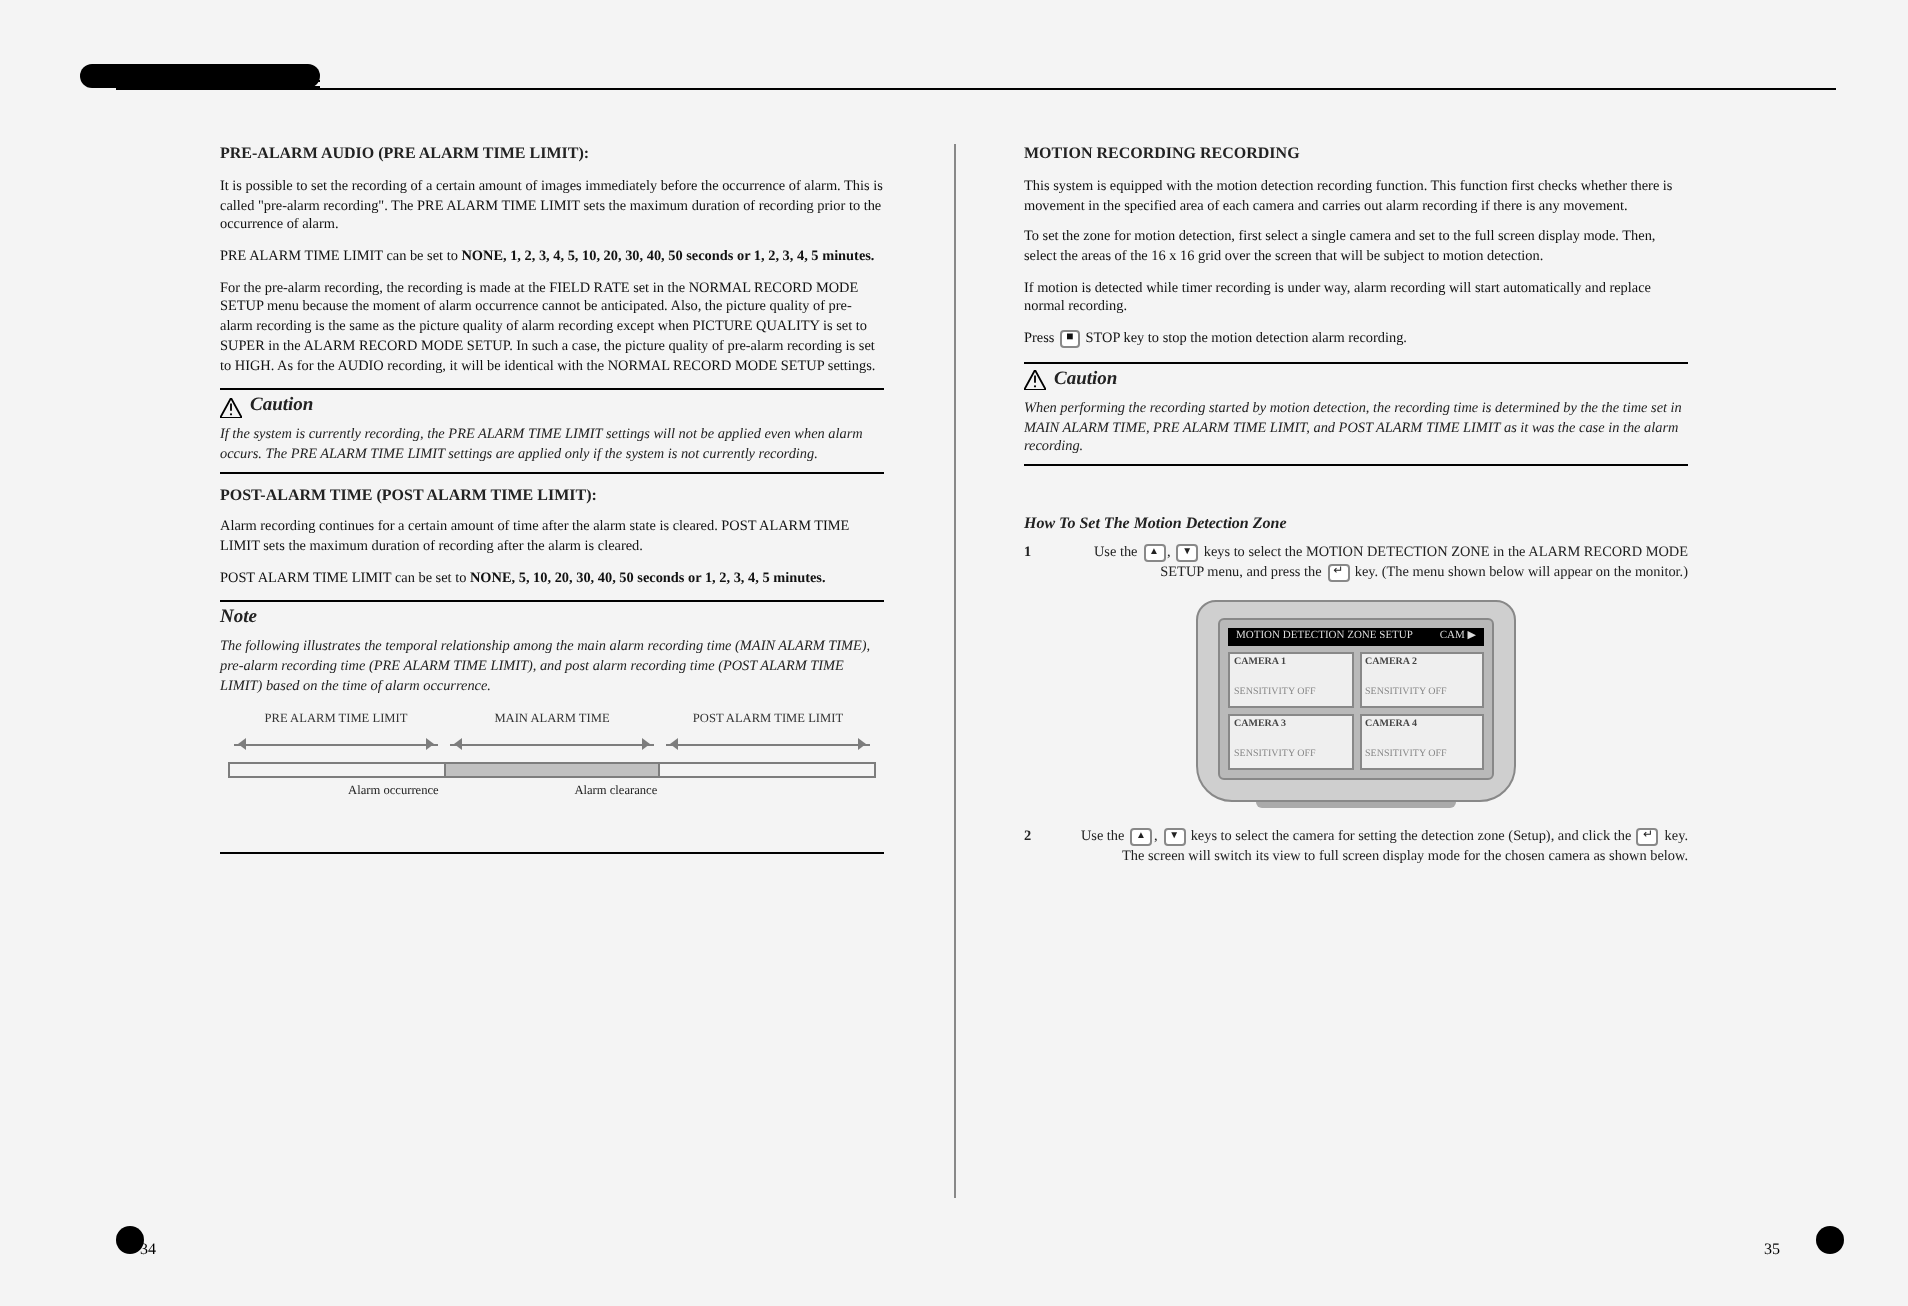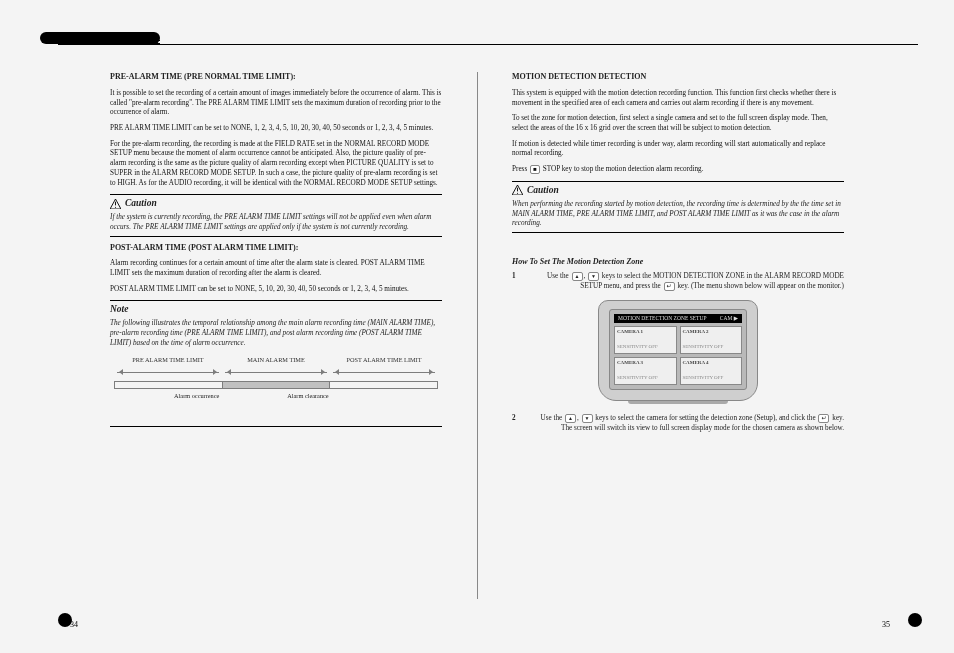--- a/index.html
+++ b/index.html
@@ -11,21 +11,21 @@
   .dbl-left { left: 58px; width: 102px; }
   .bot-left-circ { position: absolute; left: 58px; bottom: 26px; width: 14px; height: 14px; background: #000; border-radius: 50%; }
   .bot-right-circ { position: absolute; right: 32px; bottom: 26px; width: 14px; height: 14px; background: #000; border-radius: 50%; }
   .col { flex: 1; padding: 52px 26px 30px 60px; position: relative; font-size: 7.2px; line-height: 1.35; color: #222; }
   .col.right { padding-left: 44px; padding-right: 60px; }
   .divider { position: absolute; left: 50%; top: 52px; bottom: 34px; width: 1px; background: #888; }
   .pagenum-l { position: absolute; left: 70px; bottom: 24px; font-size: 8px; }
   .pagenum-r { position: absolute; right: 64px; bottom: 24px; font-size: 8px; }
   .section-title { font-weight: bold; font-size: 8px; margin-bottom: 6px; }
   .para { margin-bottom: 6px; color: #111; }
-  .bold { font-weight: normal; }
+  .bold { font-weight: bold; }
   .hr { border: none; border-top: 1px solid #000; margin: 2px 0; }
   .callout-head { display: flex; align-items: center; gap: 4px; font-style: italic; font-weight: bold; font-size: 9.5px; margin-bottom: 3px; text-align: center; }
   .warn { display: inline-block; width: 11px; height: 10px; vertical-align: middle; }
   .callout-body { font-style: italic; margin-bottom: 3px; }
   .timeline { margin: 8px 4px 12px; position: relative; height: 58px; }
   .tl-top { display: flex; font-size: 6.3px; color: #333; }
   .tl-top .seg { flex: 1; text-align: center; }
   .tl-arrows { display: flex; height: 10px; margin-top: 3px; }
   .arr { flex: 1; position: relative; }
   .arr::before { content: ""; position: absolute; left: 3px; right: 3px; top: 4px; height: 1px; background: #7d7d7d; }
@@ -65,21 +65,21 @@
 <div class="top-rule"></div>
 <div class="bot-left-circ"></div>
 <div class="bot-right-circ"></div>
 <div class="pagenum-l">34</div>
 <div class="pagenum-r">35</div>
 
 <div class="page">
   <div class="divider"></div>
 
   <div class="col">
-    <div class="section-title">PRE-ALARM TIME (PRE NORMAL TIME LIMIT):</div>
+    <div class="section-title">PRE-ALARM AUDIO (PRE ALARM TIME LIMIT):</div>
     <div class="para">It is possible to set the recording of a certain amount of images immediately before the occurrence of alarm. This is called "pre-alarm recording". The PRE ALARM TIME LIMIT sets the maximum duration of recording prior to the occurrence of alarm.</div>
     <div class="para"><span>PRE ALARM TIME LIMIT can be set to </span><span class="bold">NONE, 1, 2, 3, 4, 5, 10, 20, 30, 40, 50 seconds or 1, 2, 3, 4, 5 minutes.</span></div>
     <div class="para">For the pre-alarm recording, the recording is made at the FIELD RATE set in the NORMAL RECORD MODE SETUP menu because the moment of alarm occurrence cannot be anticipated. Also, the picture quality of pre-alarm recording is the same as the picture quality of alarm recording except when PICTURE QUALITY is set to SUPER in the ALARM RECORD MODE SETUP. In such a case, the picture quality of pre-alarm recording is set to HIGH. As for the AUDIO recording, it will be identical with the NORMAL RECORD MODE SETUP settings.</div>
 
     <hr class="hr">
     <div class="callout-head">
       <svg class="warn" viewBox="0 0 12 11">
           <path d="M6 0 L12 11 L0 11 Z" fill="none" stroke="#000" stroke-width="1"></path>
           <line x1="6" y1="3" x2="6" y2="7" stroke="#000" stroke-width="1"></line>
           <circle cx="6" cy="9" r="0.6" fill="#000"></circle>
@@ -125,21 +125,21 @@
       <div class="tl-bot">
         <div class="seg" style="text-align:right;padding-right:4px">Alarm occurrence</div>
         <div class="seg" style="text-align:right;padding-right:4px">Alarm clearance</div>
         <div class="seg"></div>
       </div>
     </div>
     <hr class="hr">
   </div>
 
   <div class="col right">
-    <div class="section-title">MOTION DETECTION DETECTION</div>
+    <div class="section-title">MOTION RECORDING RECORDING</div>
     <div class="para">This system is equipped with the motion detection recording function. This function first checks whether there is movement in the specified area of each camera and carries out alarm recording if there is any movement.</div>
     <div class="para">To set the zone for motion detection, first select a single camera and set to the full screen display mode. Then, select the areas of the 16 x 16 grid over the screen that will be subject to motion detection.</div>
     <div class="para">If motion is detected while timer recording is under way, alarm recording will start automatically and replace normal recording.</div>
     <div class="para"><span>Press </span><span class="key stop-sq"></span><span> STOP key to stop the motion detection alarm recording.</span></div>
 
     <hr class="hr">
     <div class="callout-head">
       <svg class="warn" viewBox="0 0 12 11">
           <path d="M6 0 L12 11 L0 11 Z" fill="none" stroke="#000" stroke-width="1"></path>
           <line x1="6" y1="3" x2="6" y2="7" stroke="#000" stroke-width="1"></line>

